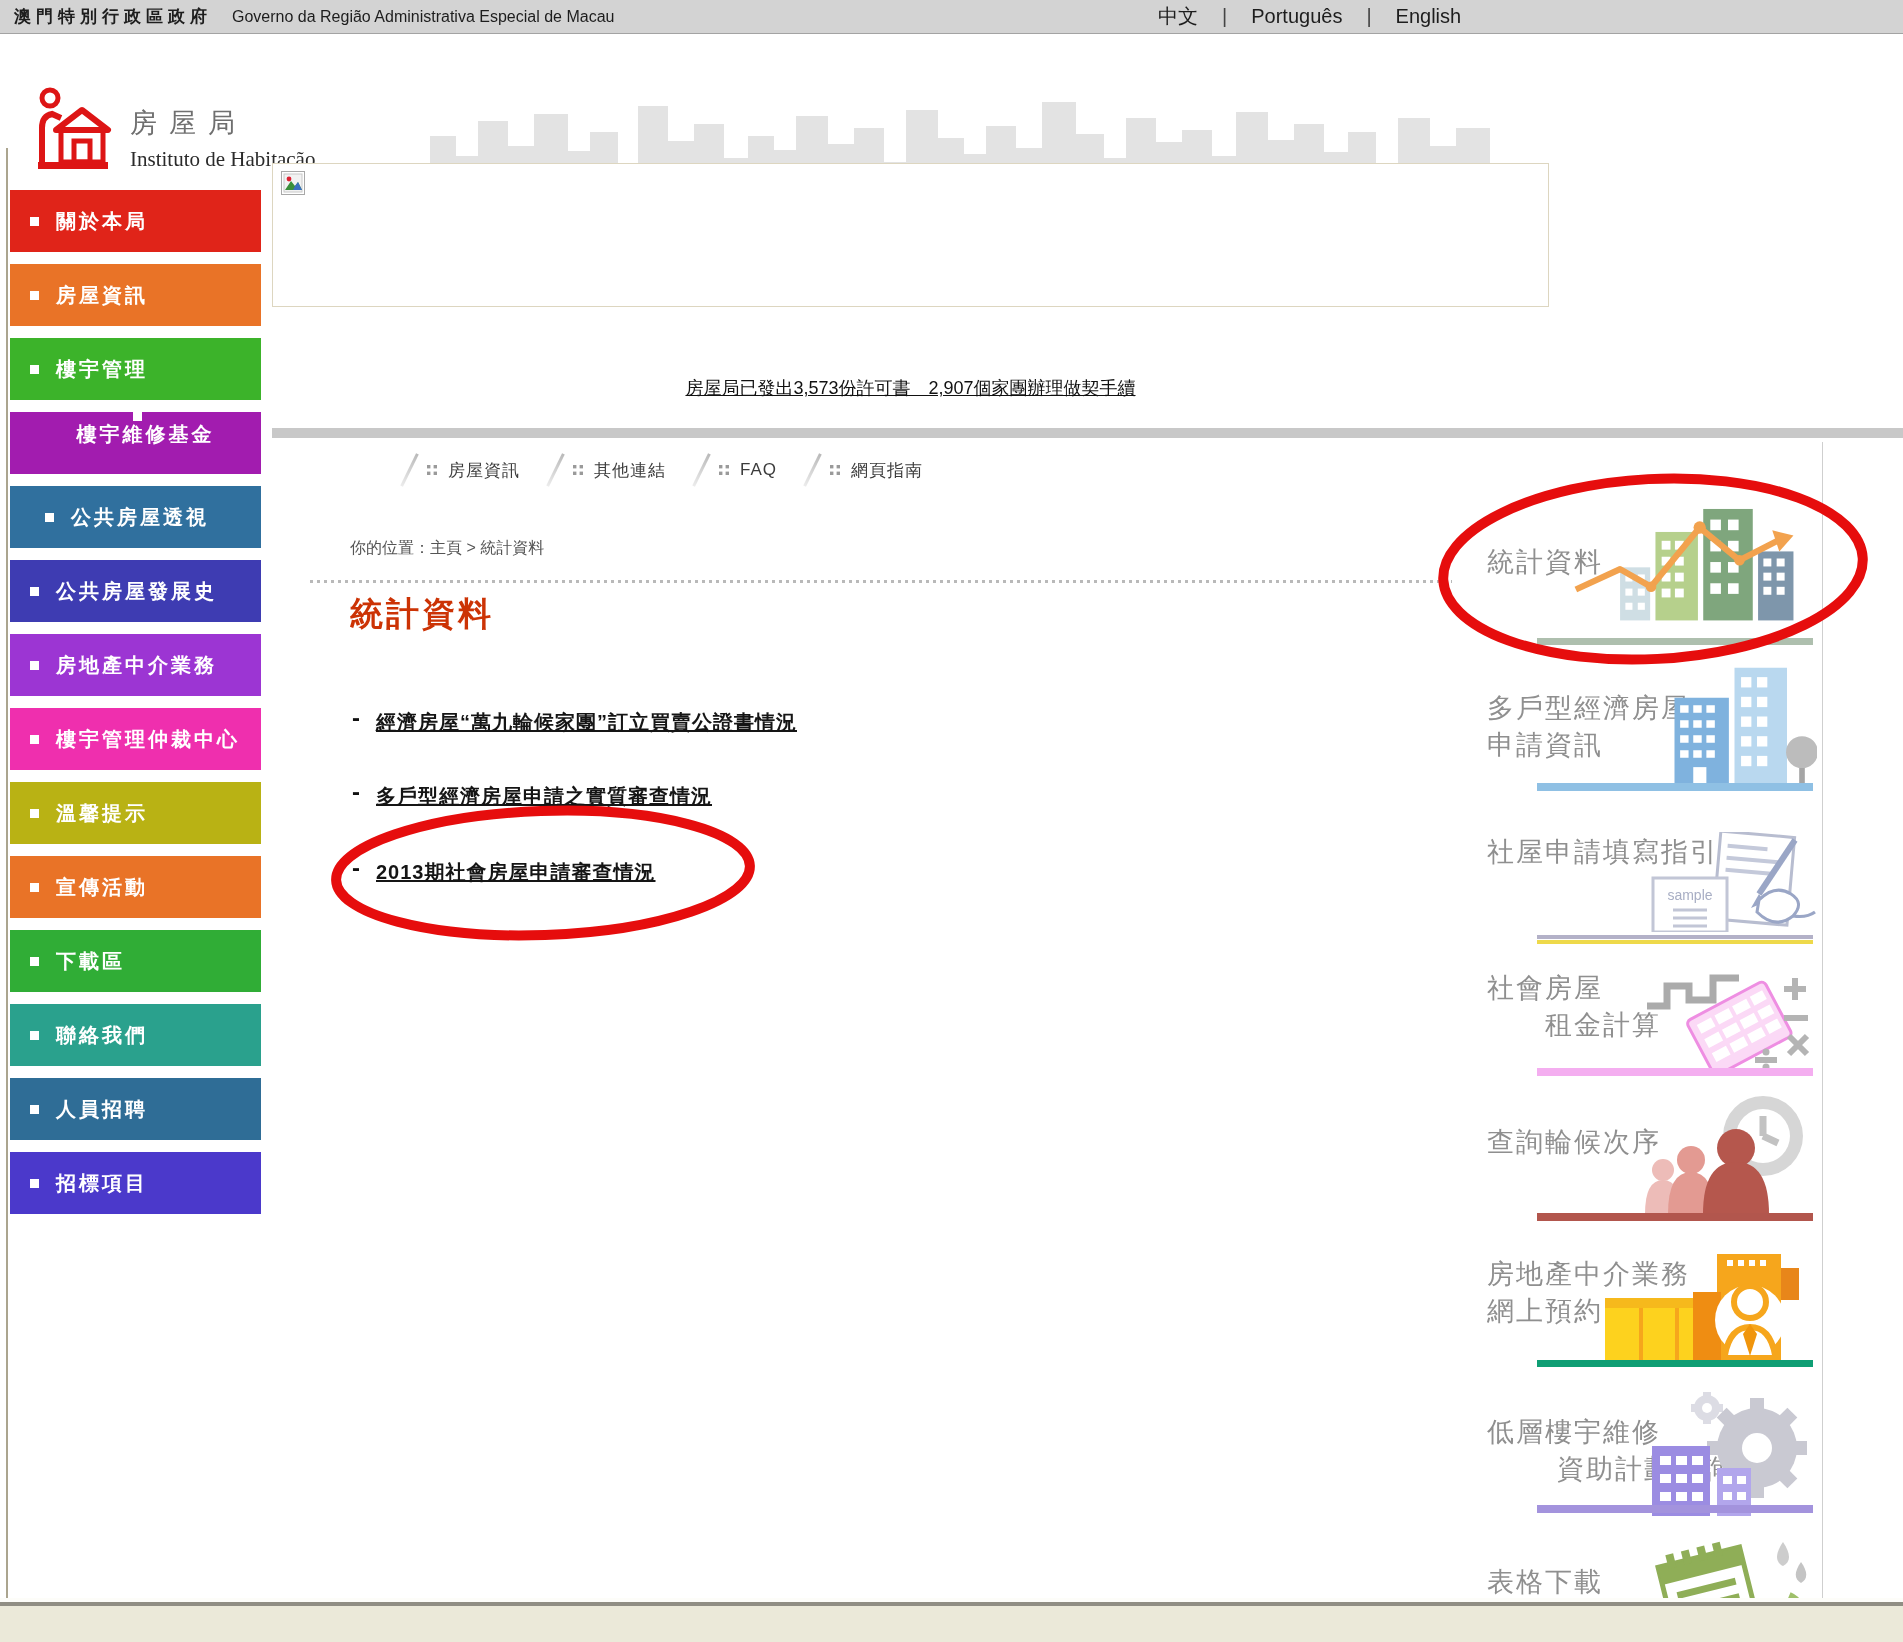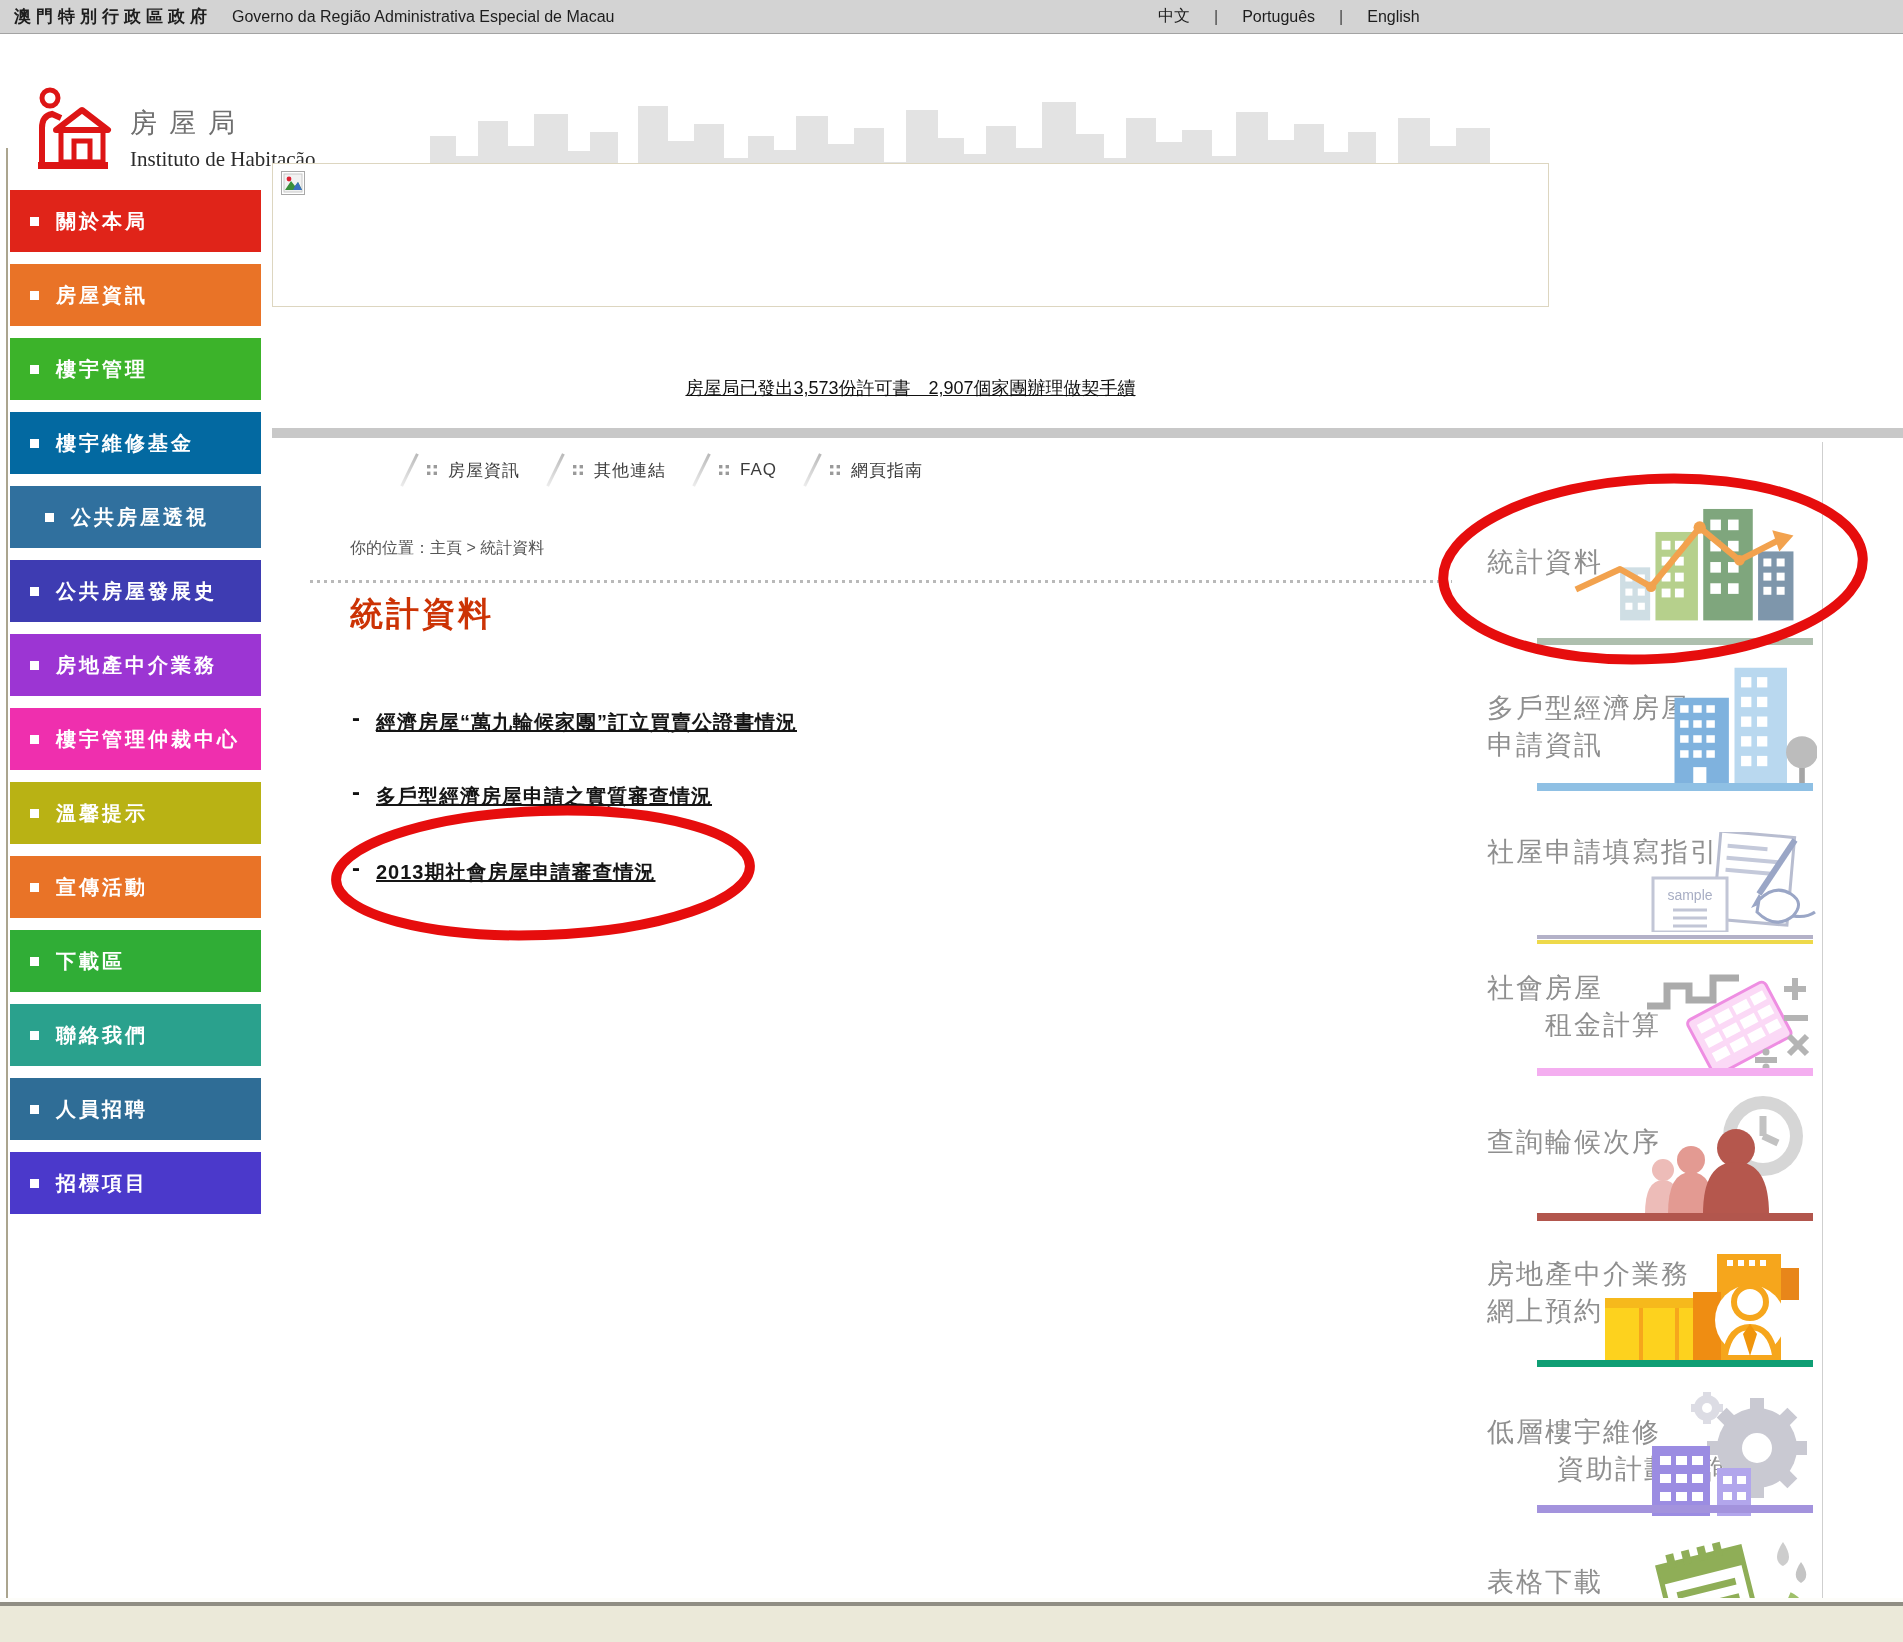--- a/index.html
+++ b/index.html
@@ -6,21 +6,21 @@
   body{width:1903px;height:1642px;overflow:hidden;position:relative;
        font-family:"Liberation Sans","DejaVu Sans",sans-serif;}
   #page{position:absolute;left:0;top:0;width:1903px;height:1642px;background:#fff;}
   .abs{position:absolute;}
 
   
   .topbar{left:0;top:0;width:1903px;height:33px;background:#d3d3d3;border-bottom:1px solid #a3a3a3;
           display:flex;align-items:center;color:#222;}
   .gov-zh{margin-left:14px;font-size:17px;letter-spacing:5px;font-weight:bold;color:#1d1d1d;}
   .gov-pt{margin-left:20px;font-size:16px;color:#1d1d1d;}
-  .langs{position:absolute;left:1158px;top:0;height:33px;display:flex;align-items:center;gap:24px;font-size:16px;color:#1d1d1d;}
+  .langs{position:absolute;left:1158px;top:0;height:33px;display:flex;align-items:center;gap:24px;font-size:20px;color:#1d1d1d;}
   .langs .lk{cursor:pointer;}
   .langs .dv{color:#444;}
 
   
   .header{left:0;top:34px;width:1903px;height:114px;background:#fff;padding-left:12px;}
   .logo{left:36px;top:52px;display:flex;align-items:flex-end;gap:18px;}
   .logo-text .zh{font-size:27px;color:#6f6f6f;letter-spacing:12px;}
   .logo-text .pt{font-size:21px;color:#2b2b2b;font-family:"Liberation Serif","DejaVu Serif",serif;margin-top:6px;}
   .skyline{left:430px;top:62px;}
 
@@ -155,21 +155,21 @@
         <span class="side-label">關於本局</span>
       </div>
     <div class="side-item" style="background-color: rgb(233, 115, 39);">
         <span class="sq"></span>
         <span class="side-label">房屋資訊</span>
       </div>
     <div class="side-item" style="background-color: rgb(60, 179, 42);">
         <span class="sq"></span>
         <span class="side-label">樓宇管理</span>
       </div>
-    <div class="side-item" style="background-color: #0369a1;">
+    <div class="side-item" style="background-color: #a21caf; flex-direction: column;">
         <span class="sq"></span>
         <span class="side-label">樓宇維修基金</span>
       </div>
     <div class="side-item" style="background-color: rgb(48, 112, 158); padding-left: 35px;">
         <span class="sq"></span>
         <span class="side-label">公共房屋透視</span>
       </div>
     <div class="side-item" style="background-color: rgb(62, 60, 178);">
         <span class="sq"></span>
         <span class="side-label">公共房屋發展史</span>

